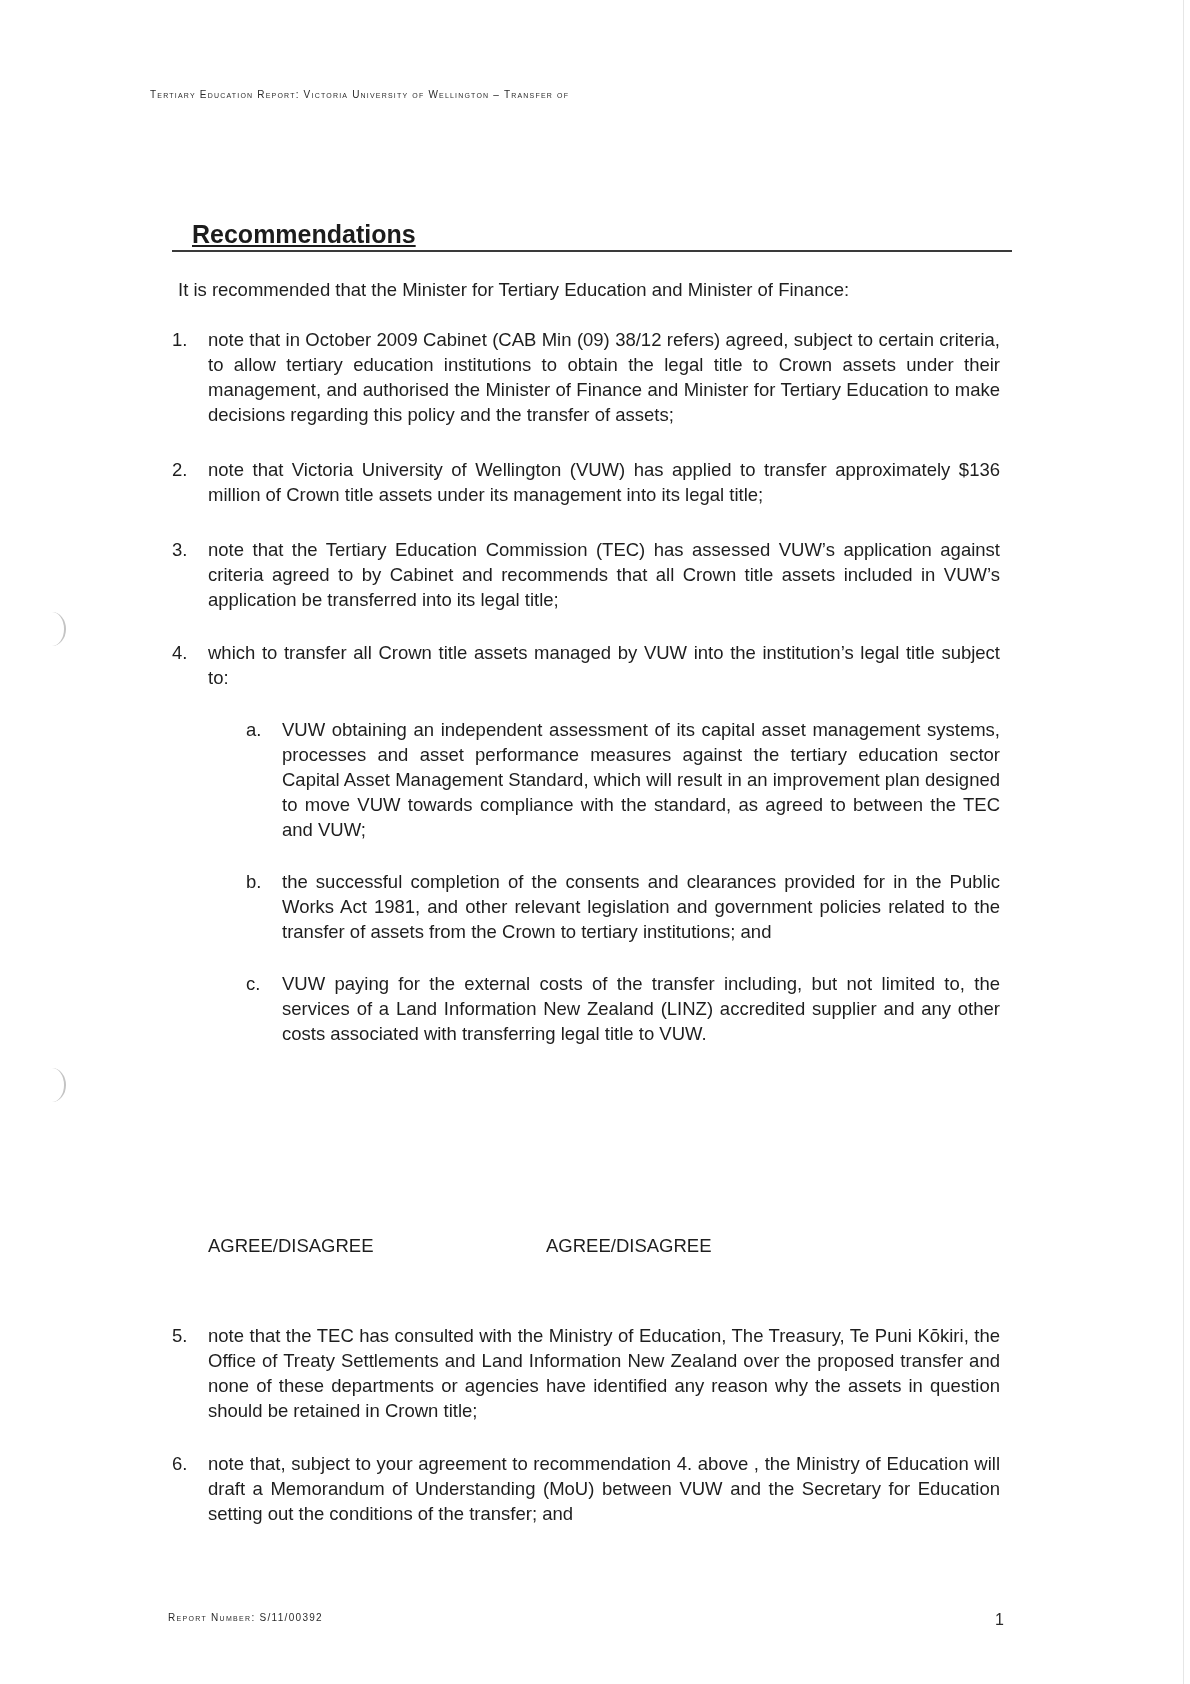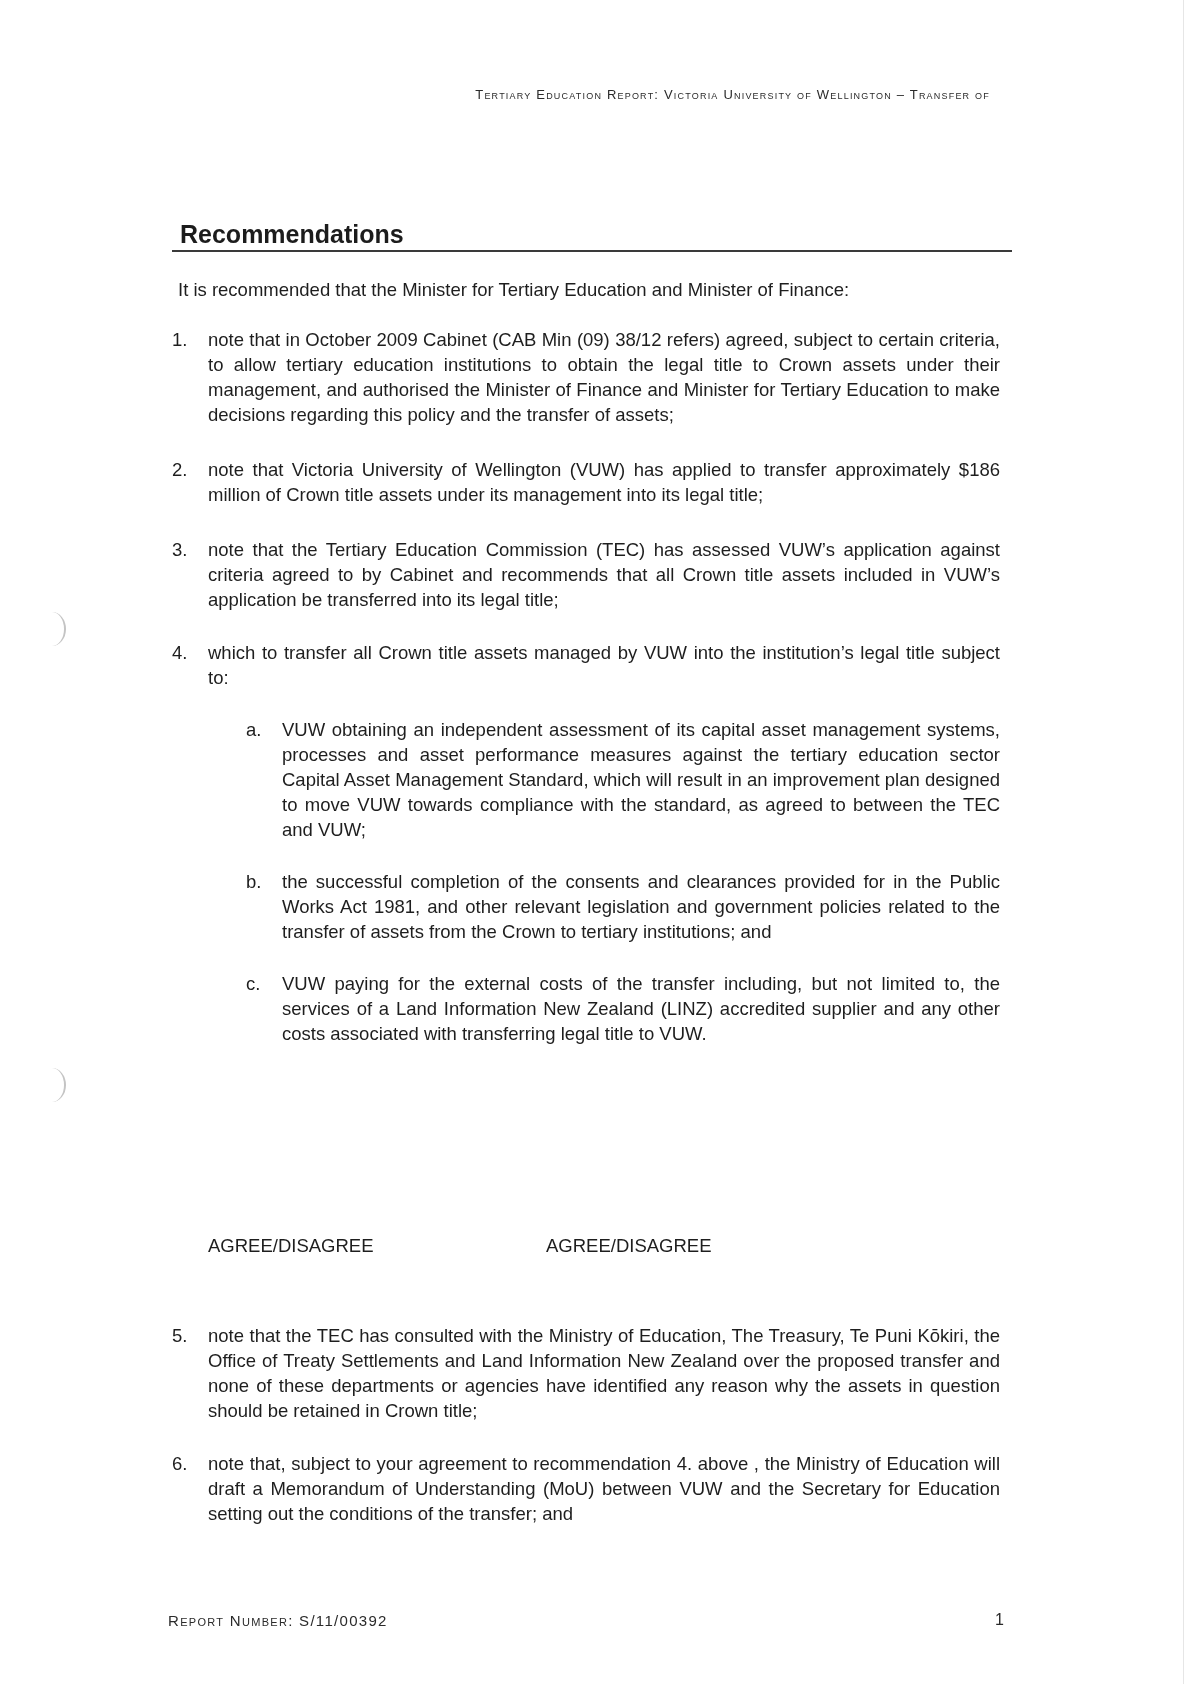--- a/index.html
+++ b/index.html
@@ -21,35 +21,36 @@
     right: 6px;
     width: 1px;
     height: 1684px;
     background: #e6e6e6;
   }
   .running-header {
     position: absolute;
     left: 150px;
     width: 840px;
     top: 84px;
-    text-align: right;
-    font-size: 13px;
+    text-align: left;
+    font-size: 10px;
     letter-spacing: 1.2px;
     line-height: 22px;
     font-variant: small-caps;
     color: #2a2a2a;
   }
   .section-heading {
     position: absolute;
-    left: 180px;
+    left: 192px;
     top: 220px;
     font-size: 25px;
     font-weight: bold;
     color: #1c1c1c;
     margin: 0;
+    text-decoration: underline;
   }
   .heading-rule {
     position: absolute;
     left: 172px;
     top: 250px;
     width: 840px;
     height: 2px;
     background: #3a3a3a;
   }
   .intro {
@@ -108,21 +109,21 @@
     color: #1e1e1e;
   }
   .agree-row span {
     position: absolute;
     top: 4px;
   }
   .footer-report {
     position: absolute;
     left: 168px;
     top: 1612px;
-    font-size: 15px;
+    font-size: 10px;
     letter-spacing: 1.3px;
     font-variant: small-caps;
     color: #2a2a2a;
   }
   .footer-page {
     position: absolute;
     left: 995px;
     top: 1611px;
     font-size: 16px;
     color: #2a2a2a;
@@ -152,21 +153,21 @@
 
 <div class="intro">It is recommended that the Minister for Tertiary Education and Minister of Finance:</div>
 
 <ol class="rec-list">
   <li class="rec" style="margin-bottom:30px;">
     <span class="num">1.</span>
     <span class="verb">note</span><span> that in October 2009 Cabinet (CAB Min (09) 38/12 refers) agreed, subject to certain criteria, to allow tertiary education institutions to obtain the legal title to Crown assets under their management, and authorised the Minister of Finance and Minister for Tertiary Education to make decisions regarding this policy and the transfer of assets;</span>
   </li>
   <li class="rec" style="margin-bottom:30px;">
     <span class="num">2.</span>
-    <span class="verb">note</span><span> that Victoria University of Wellington (VUW) has applied to transfer approximately $186 million of Crown title assets under its management into its legal title;</span>
+    <span class="verb">note</span><span> that Victoria University of Wellington (VUW) has applied to transfer approximately $136 million of Crown title assets under its management into its legal title;</span>
   </li>
   <li class="rec" style="margin-bottom:28px;">
     <span class="num">3.</span>
     <span class="verb">note</span><span> that the Tertiary Education Commission (TEC) has assessed VUW’s application against criteria agreed to by Cabinet and recommends that all Crown title assets included in VUW’s application be transferred into its legal title;</span>
   </li>
   <li class="rec">
     <span class="num">4.</span>
     <span class="verb">which</span><span> to transfer all Crown title assets managed by VUW into the institution’s legal title subject to:</span>
     <ol class="sub-list">
       <li class="sub" style="margin-bottom:27px;">

